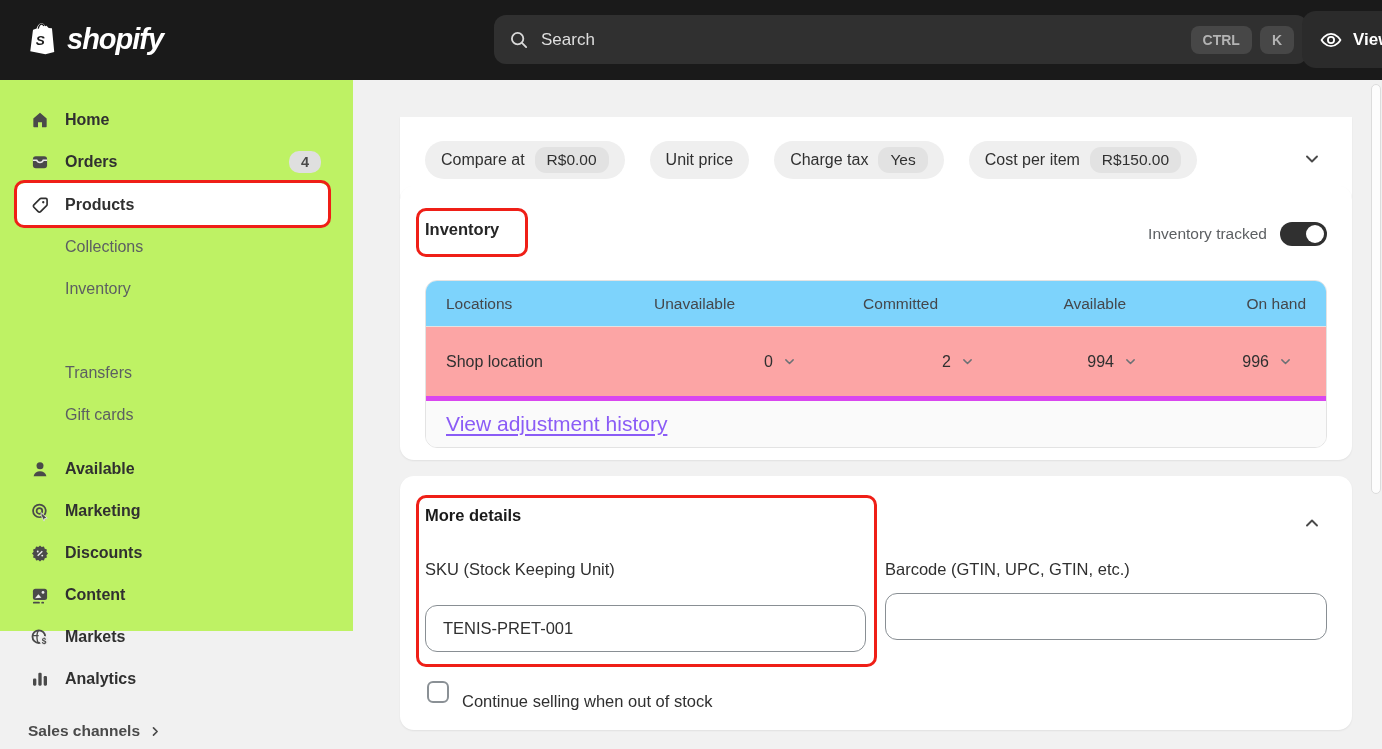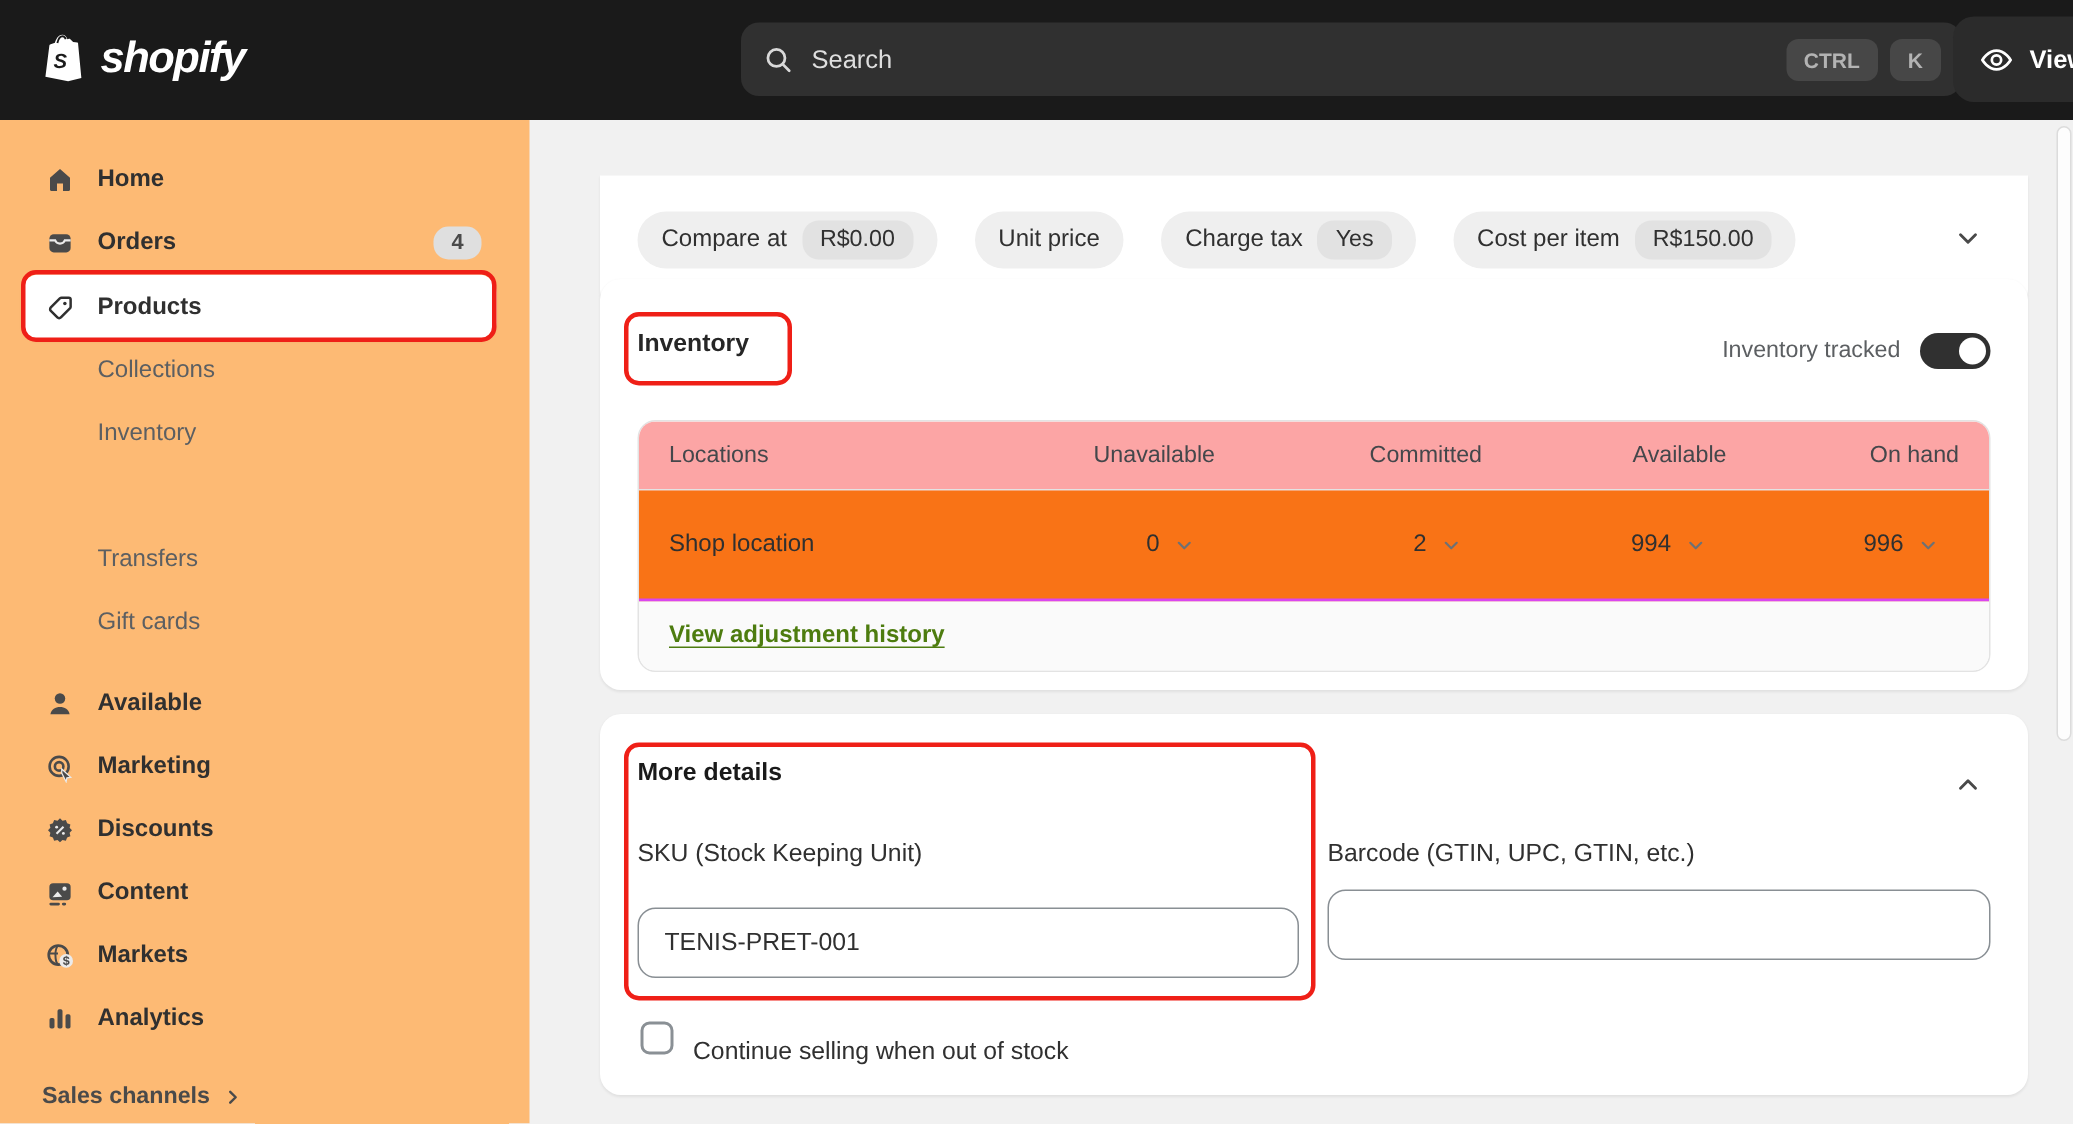--- a/index.html
+++ b/index.html
@@ -10,21 +10,21 @@
   .topbar { position:absolute; left:0; top:0; width:1382px; height:80px; background:#1a1a1a; z-index:30; }
   .logo { position:absolute; left:26px; top:20px; display:flex; align-items:center; gap:8px; }
   .logo-word { color:#fff; font-size:29px; font-weight:700; letter-spacing:-1px; font-style:italic; }
   .searchbar { position:absolute; left:474px; top:15px; width:814px; height:49px; background:#303030; border-radius:12px; display:flex; align-items:center; padding:0 14px;margin-left:20px; }
   .search-text { color:#dedede; font-size:17px; margin-left:11px; }
   .kbd-wrap { margin-left:auto; display:flex; gap:8px; }
   .kbd { background:#474747; color:#b3b3b3; font-size:14px; font-weight:700; border-radius:8px; padding:6px 12px; min-width:30px; text-align:center; }
   .view-btn { position:absolute; left:1302px; top:11px; width:130px; height:57px; background:#2b2b2b; border-radius:14px; display:flex; align-items:center; padding-left:17px; gap:10px; color:#fff; font-size:17px; font-weight:600; }
 
   
-  .sidebar { position:absolute; left:0; top:80px; width:353px; height:669px; background:#fdba74; z-index:5; }
+  .sidebar { position:absolute; left:0; top:80px; width:353px; height:551px; background:#bef264; z-index:5; }
   .nav-item { position:absolute; left:0; width:353px; height:42px; display:flex; align-items:center; padding-left:30px; cursor:pointer; }
   .nav-item .ic { width:20px; height:22px; margin-right:15px; display:flex; align-items:center; }
   .nav-label { font-size:16px; font-weight:600; color:#303030; }
   .nav-sub { padding-left:65px; }
   .nav-sub .nav-label { font-weight:500; color:#5c5f62; }
   .nav-badge { margin-left:auto; margin-right:32px; background:#dfdfdf; color:#4a4a4a; font-size:14.5px; font-weight:600; border-radius:10px; padding:3px 12px; }
   .nav-active { left:14px; width:317px; height:44px; background:#fff; border-radius:12px; padding-left:16px; box-shadow:0 1px 2px rgba(0,0,0,.05); }
   .sales-channels { position:absolute; left:28px; display:flex; align-items:center; gap:9px; color:#4a4a4a; font-size:15.5px; font-weight:700; cursor:pointer; }
 
   
@@ -38,28 +38,28 @@
 
   .card2 { top:106px; height:274px; }
   .card-title { position:absolute; left:25px; font-size:16.5px; font-weight:700; color:#262626; }
   .tracked { position:absolute; right:25px; top:36px; display:flex; align-items:center; gap:13px; }
   .tracked-label { font-size:15.5px; color:#5c5f62; }
   .toggle { width:47px; height:24px; background:#303030; border-radius:12px; position:relative; cursor:pointer; }
   .toggle .knob { position:absolute; right:3px; top:3px; width:18px; height:18px; background:#fff; border-radius:50%; }
 
   .inv-table { position:absolute; left:25px; top:94px; width:902px; height:168px; border:1px solid #e3e3e3; border-radius:12px; overflow:hidden; }
   .inv-grid { display:grid; grid-template-columns:1fr 180px 178px 163px 155px; align-items:center; padding:0 20px; }
-  .inv-head { height:46px; background:#fca5a5; border-bottom:1px solid #e3e3e3; }
+  .inv-head { height:46px; background:#7dd3fc; border-bottom:1px solid #e3e3e3;gap:25px; }
   .inv-head .hc { font-size:15.5px; font-weight:500; color:#44474b; }
-  .inv-row { height:74px; background:#f97316; border-bottom:2px solid #d946ef; }
+  .inv-row { height:74px; background:#fca5a5; border-bottom:5px solid #d946ef; }
   .num { text-align:right; }
   .cellv { display:inline-flex; align-items:center; justify-content:flex-end; gap:10px; padding-right:14px; font-size:16px; color:#303030; cursor:pointer; width:100%; }
   .loc { font-size:16px; color:#303030; }
   .inv-foot { height:46px; background:#fafafa; display:flex; align-items:center; padding:0 20px; }
-  .adj-link { font-size:16px; color:#4d7c0f; text-decoration:underline; text-underline-offset:3px; cursor:pointer;font-weight:bold; }
+  .adj-link { font-size:21px; color:#8b5cf6; text-decoration:underline; text-underline-offset:3px; cursor:pointer; }
 
   .card3 { top:396px; height:254px; }
   .field-label { position:absolute; top:84px; font-size:16.5px; color:#303030; }
   .field-input { position:absolute; top:117px; height:47px; background:#fff; border:1px solid #898f94; border-radius:12px; font-size:16.5px; color:#303030; padding:0 17px; font-family:"Liberation Sans",sans-serif; outline:none; }
   .cb-row { position:absolute; left:27px; top:196px; display:flex; align-items:center; gap:13px; }
   .checkbox { width:22px; height:22px; border:2px solid #8a9095; border-radius:6px; background:#fff; cursor:pointer; }
   .cb-label { font-size:16.5px; color:#303030;margin-top:20px; }
 
   
   .ann { position:absolute; border:3px solid #ef1f17; border-radius:10px; z-index:40; pointer-events:none; }

